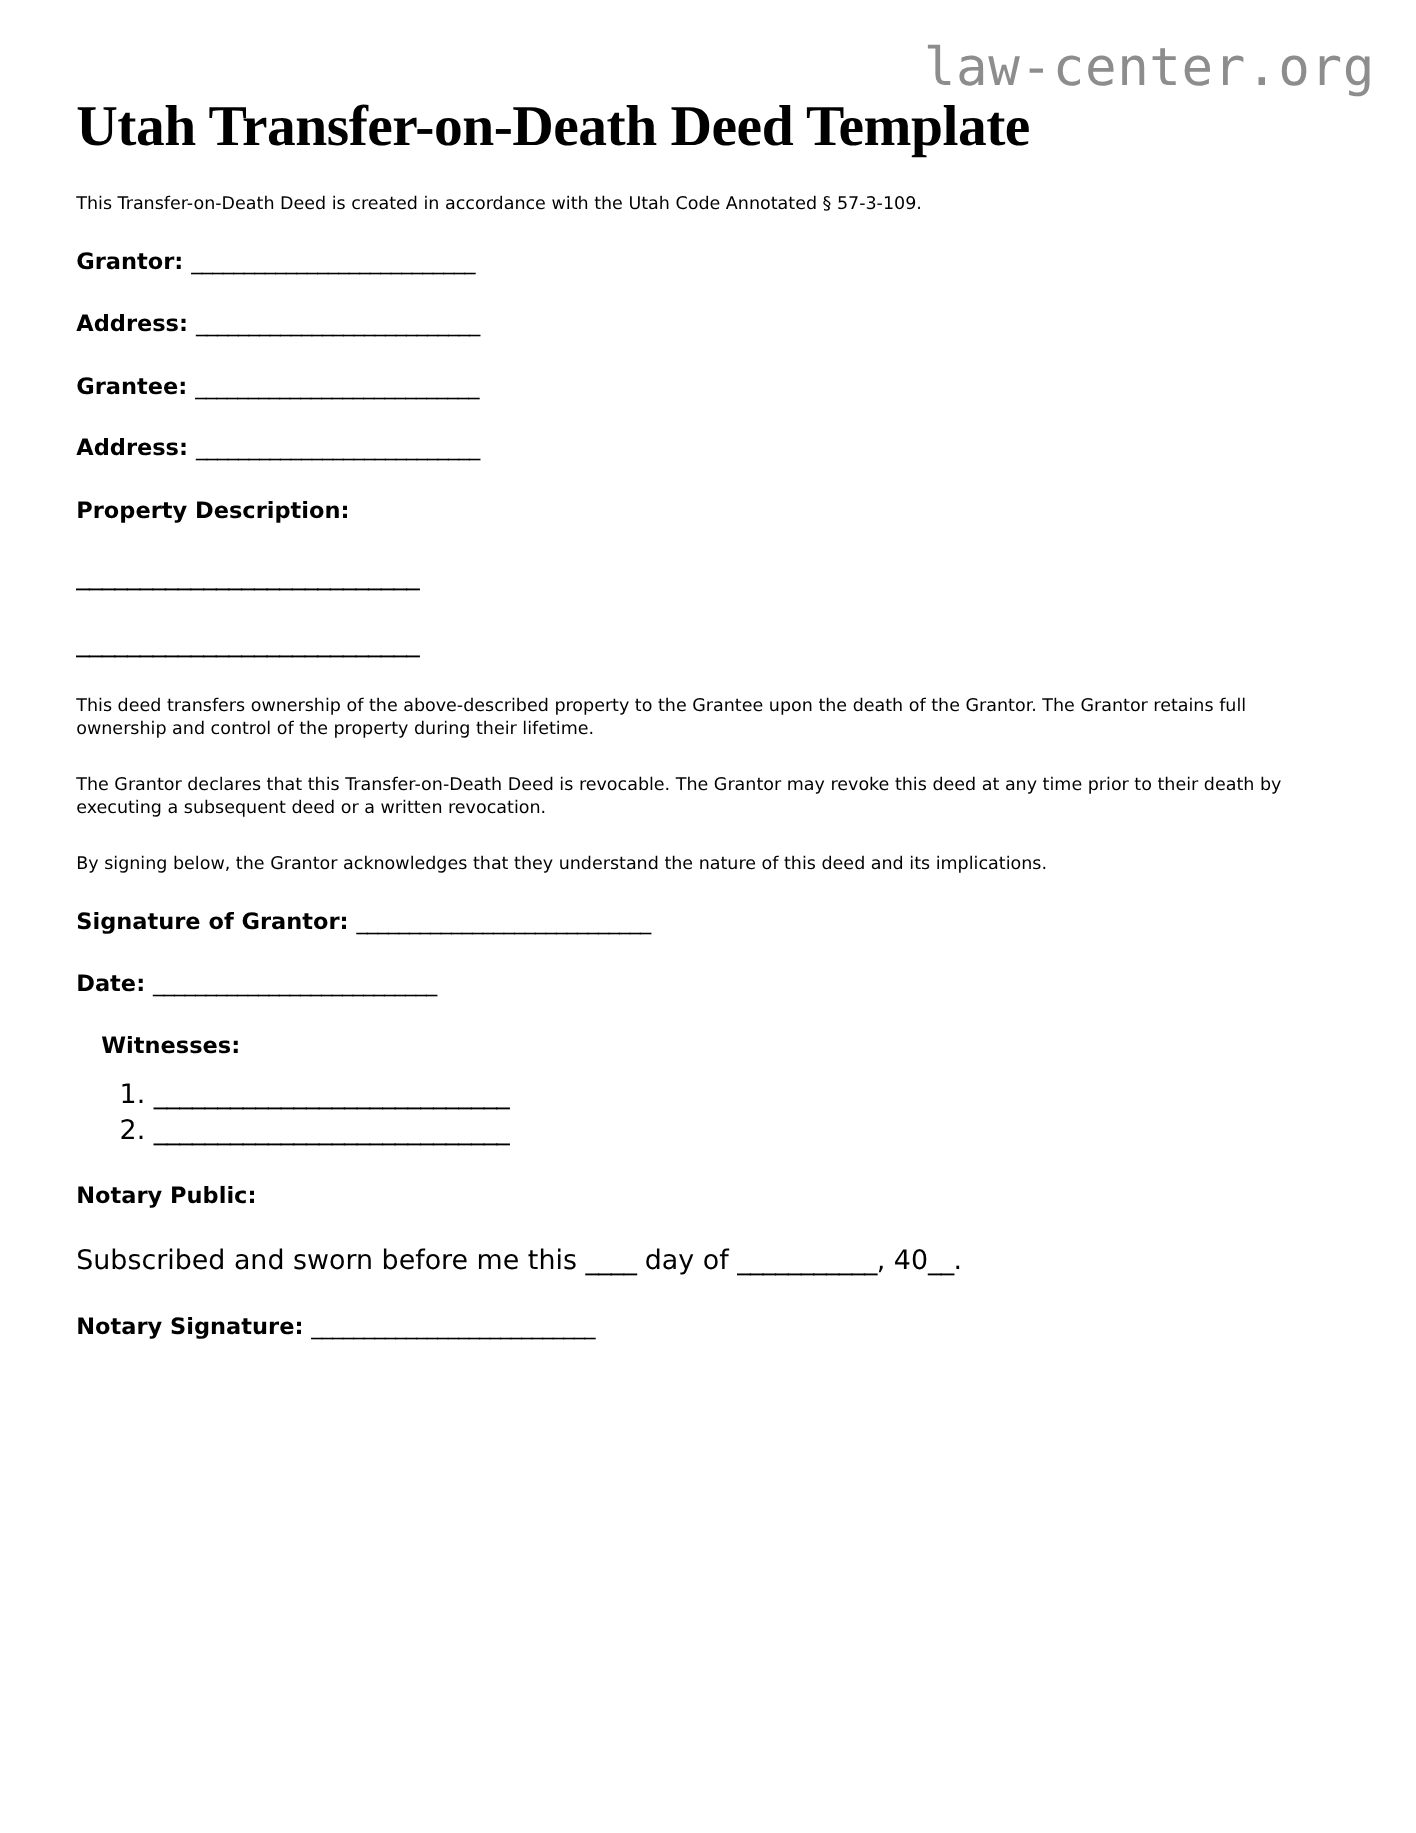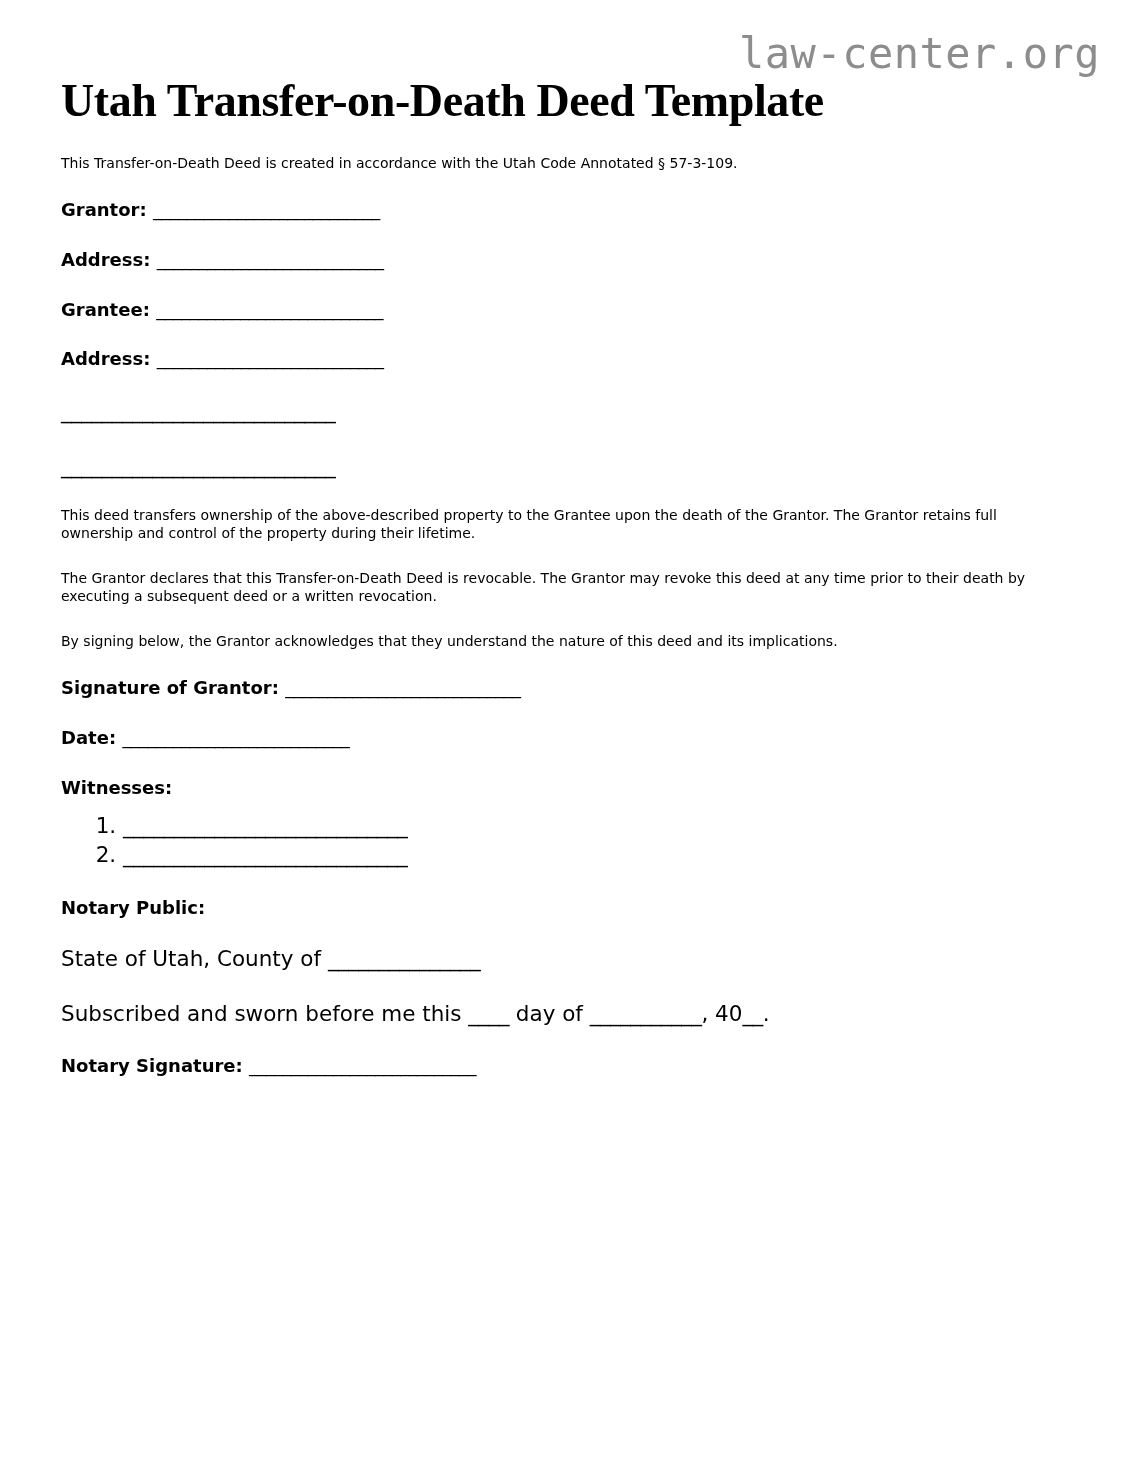--- a/index.html
+++ b/index.html
@@ -112,46 +112,46 @@
     <p class="para">This Transfer-on-Death Deed is created in accordance with the Utah Code Annotated § 57-3-109.</p>
 
     <p class="field"><span>Grantor:</span> <span class="blank">___________________________</span></p>
 
     <p class="field"><span>Address:</span> <span class="blank">___________________________</span></p>
 
     <p class="field"><span>Grantee:</span> <span class="blank">___________________________</span></p>
 
     <p class="field"><span>Address:</span> <span class="blank">___________________________</span></p>
 
+    <p class="field">Property Description:</p>
 
     <div class="propdesc-blanks">
       <div class="pd-line"><span class="blank">___________________________</span></div>
       <div class="pd-line"><span class="blank">___________________________</span></div>
     </div>
 
     <p class="para">This deed transfers ownership of the above-described property to the Grantee upon the death of the Grantor. The Grantor retains full ownership and control of the property during their lifetime.</p>
 
     <p class="para">The Grantor declares that this Transfer-on-Death Deed is revocable. The Grantor may revoke this deed at any time prior to their death by executing a subsequent deed or a written revocation.</p>
 
     <p class="para">By signing below, the Grantor acknowledges that they understand the nature of this deed and its implications.</p>
 
     <p class="field"><span>Signature of Grantor:</span> <span class="blank">____________________________</span></p>
 
     <p class="field"><span>Date:</span> <span class="blank">___________________________</span></p>
 
-    <p class="field" style="margin-bottom:0;">Witnesses:</p>
+    <p class="field" style="margin-bottom:0;margin-left:20px;">Witnesses:</p>
 
     <ol class="witness-list">
       <li><span class="blank">____________________________</span></li>
       <li><span class="blank">____________________________</span></li>
     </ol>
 
     <p class="field">Notary Public:</p>
 
-    <p class="plain"><span>State of Utah, County of </span><span class="blank">_______________</span></p>
 
     <p class="plain"><span>Subscribed and sworn before me this </span><span class="blank">____</span><span> day of </span><span class="blank">___________</span><span>, 40</span><span class="blank">__</span><span>.</span></p>
 
     <p class="field"><span>Notary Signature:</span> <span class="blank">___________________________</span></p>
 
 
   </div>
 </div>
 
 </body></html>

